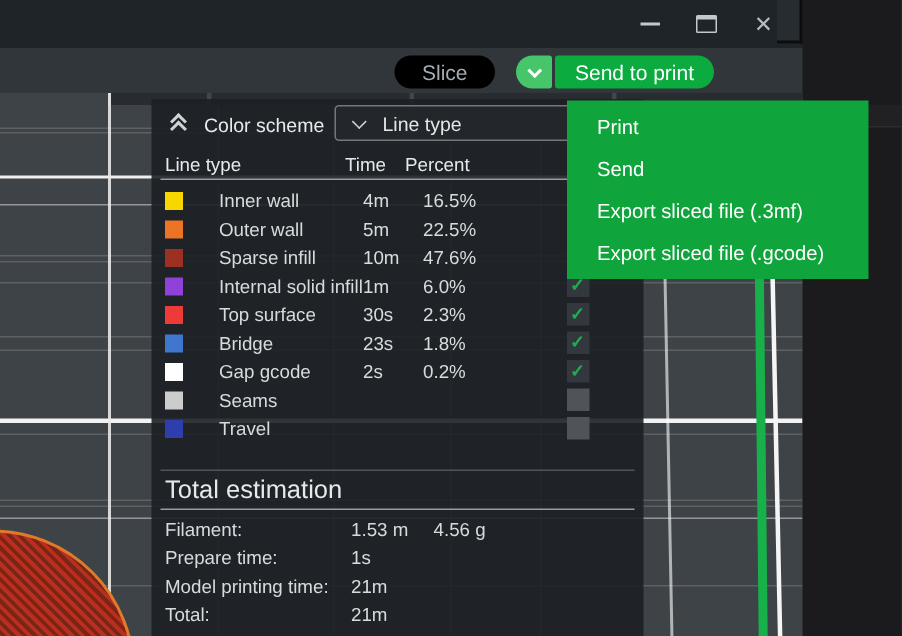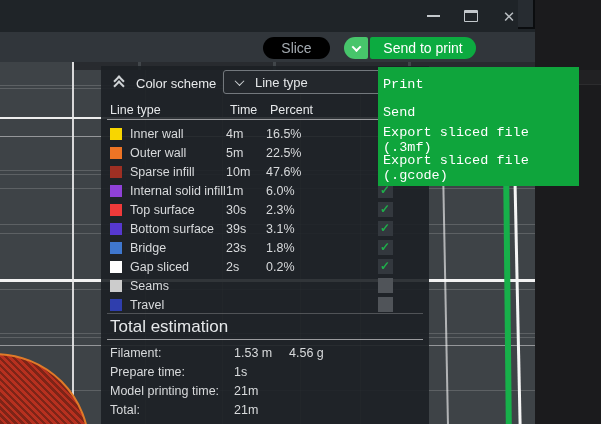--- a/index.html
+++ b/index.html
@@ -72,40 +72,40 @@
   .col-header .c1 { position:absolute; left:9px; }
   .col-header .c2 { position:absolute; left:129px; }
   .col-header .c3 { position:absolute; left:169px; }
   .sep { position:absolute; left:6px; width:316px; height:1px; }
   .sep.bright { background:rgba(255,255,255,0.55); }
   .sep.faint { background:rgba(255,255,255,0.22); }
 
   .rows { position:absolute; left:0; top:58px; width:100%; }
   .lt-row { position:relative; height:19px; display:flex; align-items:center; padding-left:9px; font-size:12.5px; }
   .swatch { width:12px; height:12px; flex:none; }
-  .lt-label { margin-left:8px; width:96px; white-space:nowrap; flex:none; }
+  .lt-label { margin-left:24px; width:96px; white-space:nowrap; flex:none; }
   .lt-time { width:40px; flex:none; }
   .lt-pct { width:60px; flex:none; }
   .checkbox { position:absolute; left:277px; top:2px; width:15px; height:15px; }
   .checkbox.on { background:#33383e; }
   .checkbox.on::after { content:"✓"; position:absolute; left:2px; top:0px; font-size:12px; font-weight:bold; color:#1fae4b; }
   .checkbox.off { background:#505459; }
 
   .totals-title { position:absolute; left:9px; top:251px; font-size:17px; color:#e6e8ea;text-align:center; }
   .totals { position:absolute; left:0; top:277px; width:100%; }
   .tot-row { height:19px; display:flex; align-items:center; padding-left:9px; font-size:12.5px; }
   .tot-label { width:124px; flex:none; }
   .tot-v1 { width:55px; flex:none; }
   .tot-v2 { flex:none; }
 
   
   .menu { position:absolute; left:378px; top:67px; width:201px; height:119px; background:#0fa53c;
       display:flex; flex-direction:column; justify-content:space-around; padding:4px 0; }
-  .menu-item { height:26px; display:flex; align-items:center; padding-left:5px;
-      color:#ffffff; font-size:13.5px;font-family:Liberation Mono, monospace; }
+  .menu-item { height:26px; display:flex; align-items:center; padding-left:20px;
+      color:#ffffff; font-size:13.5px; }
 </style>
 </head>
 <body>
 
 <div class="screen">
 
   <div class="backdrop-strip"></div>
   <div class="backdrop-line"></div>
 
   <div class="window">
@@ -220,36 +220,29 @@
           <div class="checkbox on"></div>
         </div>
         <div class="lt-row">
           <div class="swatch" style="background:#ef3a3a"></div>
           <span class="lt-label">Top surface</span>
           <span class="lt-time">30s</span>
           <span class="lt-pct">2.3%</span>
           <div class="checkbox on"></div>
         </div>
         <div class="lt-row">
-          <div class="swatch" style="background:#5638d0"></div>
-          <span class="lt-label">Bottom surface</span>
-          <span class="lt-time">39s</span>
-          <span class="lt-pct">3.1%</span>
-          <div class="checkbox on"></div>
-        </div>
-        <div class="lt-row">
           <div class="swatch" style="background:#3f77cf"></div>
           <span class="lt-label">Bridge</span>
           <span class="lt-time">23s</span>
           <span class="lt-pct">1.8%</span>
           <div class="checkbox on"></div>
         </div>
         <div class="lt-row">
           <div class="swatch" style="background:#ffffff"></div>
-          <span class="lt-label">Gap sliced</span>
+          <span class="lt-label">Gap gcode</span>
           <span class="lt-time">2s</span>
           <span class="lt-pct">0.2%</span>
           <div class="checkbox on"></div>
         </div>
         <div class="lt-row">
           <div class="swatch" style="background:#cccccc"></div>
           <span class="lt-label">Seams</span>
           <span class="lt-time"></span>
           <span class="lt-pct"></span>
           <div class="checkbox off"></div>

